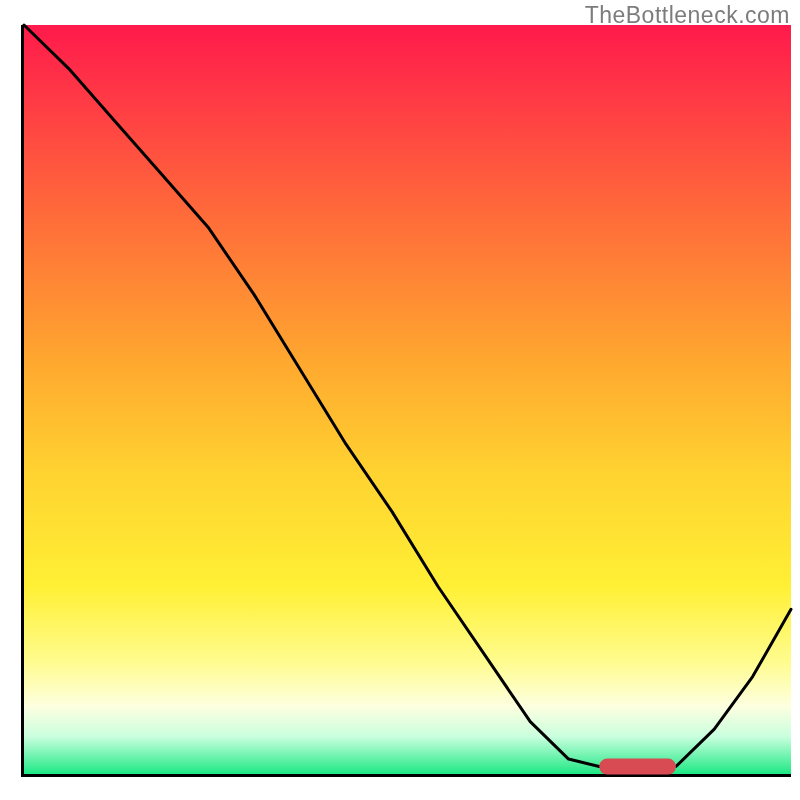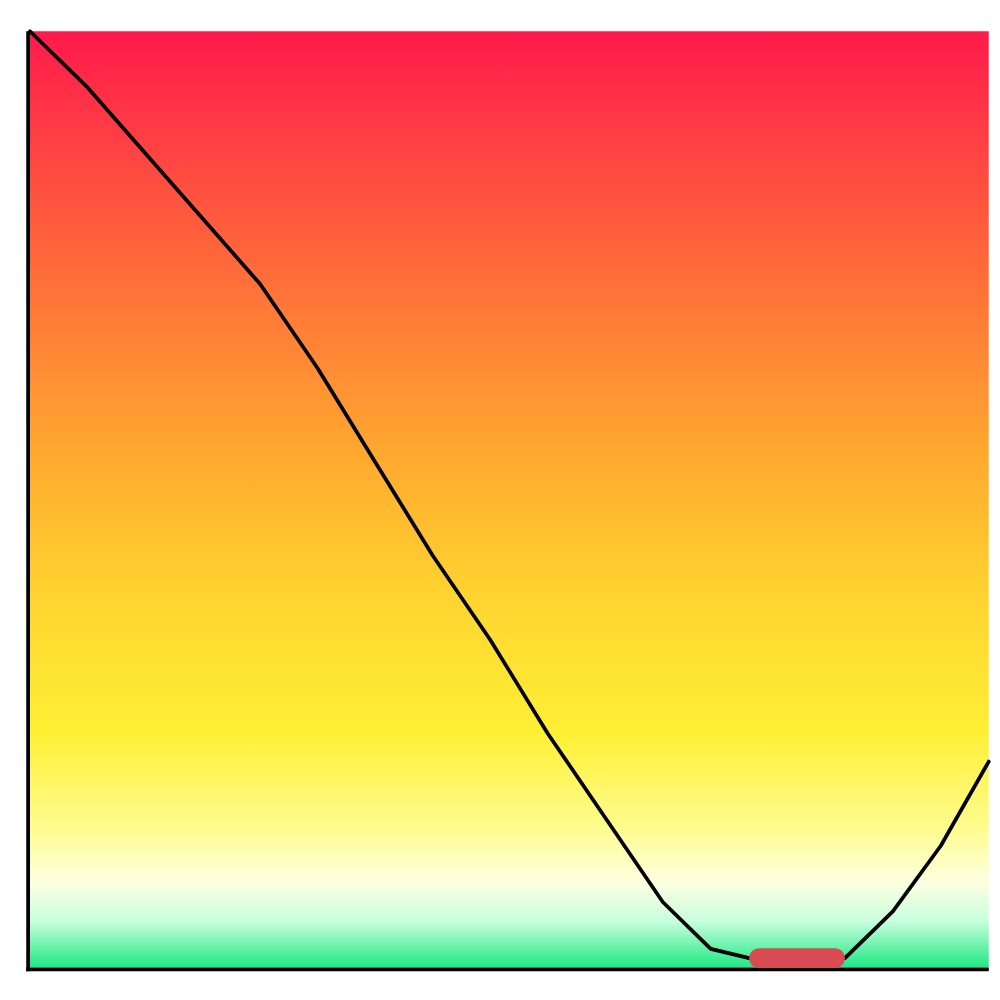--- a/index.html
+++ b/index.html
@@ -67,20 +67,21 @@
   }
   .marker-pill {
     fill: #d84b52;
     stroke: none;
   }
 </style>
 </head>
 <body>
 
 <div class="canvas">
+  <div class="watermark">TheBottleneck.com</div>
 
   <div class="plot">
     <svg class="overlay" viewBox="0 0 770 752" preserveAspectRatio="none">
       <path class="curve-path" d="M0.0 0.0 L46.2 45.1 L92.4 97.8 L138.6 150.4 L184.8 203.0 L231.0 270.7 L277.2 345.9 L323.4 421.1 L369.6 488.8 L415.8 564.0 L462.0 631.7 L508.2 699.4 L546.7 737.0 L577.5 744.5 L616.0 744.5 L654.5 744.5 L693.0 706.9 L731.5 654.2 L770.0 586.6"></path>
       <rect class="marker-pill" x="577.5" y="736.5" width="77.0" height="16" rx="8.0" ry="8.0" fill="#d84b52"></rect>
     </svg>
   </div>
 </div>
 
 </body></html>

